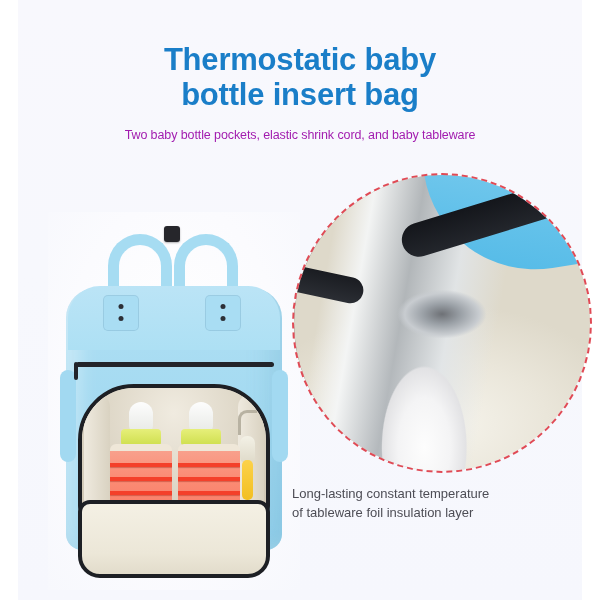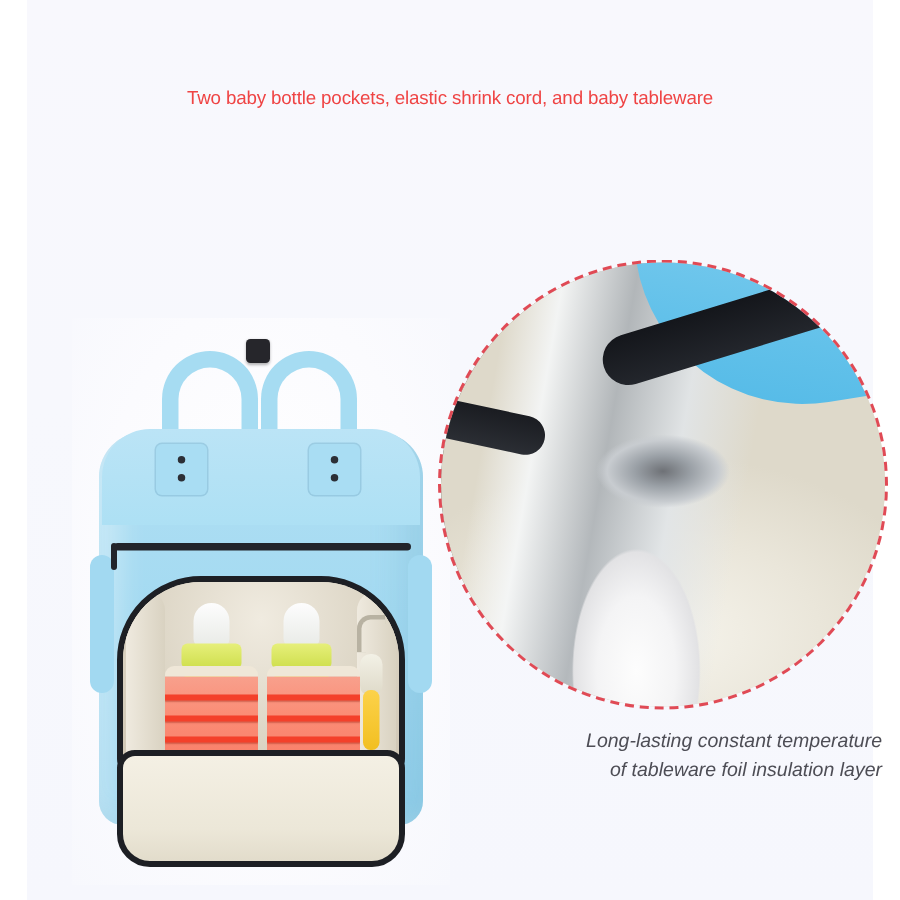--- a/index.html
+++ b/index.html
@@ -30,21 +30,21 @@
   .title{
     color:#1a7ec8;
     font-size:31px;
     font-weight:bold;
     line-height:35px;
     letter-spacing:-0.2px;
     margin:0;
   }
   .subtitle{
     margin:16px 0 0 0;
-    color:#ef4444;
+    color:#a21caf;
     font-size:12.5px;
     font-weight:normal;
     letter-spacing:-0.1px;
   }
 
   
   .product{
     position:absolute;
     left:48px;top:212px;
     width:252px;height:378px;
@@ -279,35 +279,38 @@
     border:2px dashed #e04a55;
     box-sizing:border-box;
     pointer-events:none;
   }
 
   
   .caption{
     position:absolute;
     left:292px;top:484px;
     width:296px;
-    text-align:right;
+    text-align:left;
     color:#4d4d55;
     font-size:13px;
     line-height:19px;
-    font-style:italic;
   }
 </style>
 </head>
 <body>
 
 <div id="page">
 
   <div class="canvas"></div>
 
   <div class="header">
+    <h1 class="title">
+      <span>Thermostatic baby</span><br>
+      <span>bottle insert bag</span>
+    </h1>
     <p class="subtitle">Two baby bottle pockets, elastic shrink cord, and baby tableware</p>
   </div>
 
   <div class="product">
     <div class="photo-bg"></div>
 
     <div class="handle left"></div>
     <div class="handle right"></div>
     <div class="handle-clip"></div>
 

